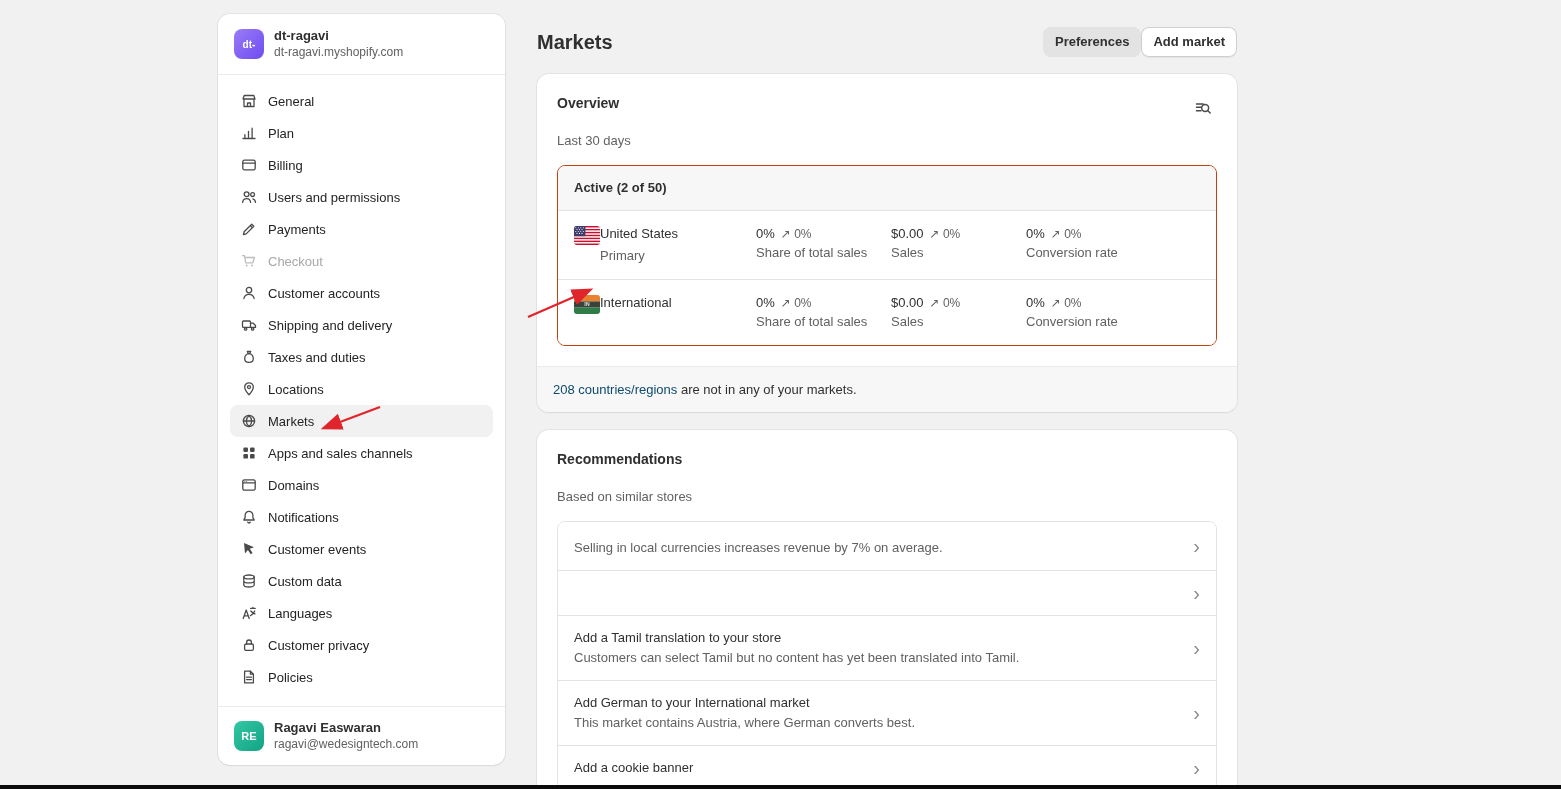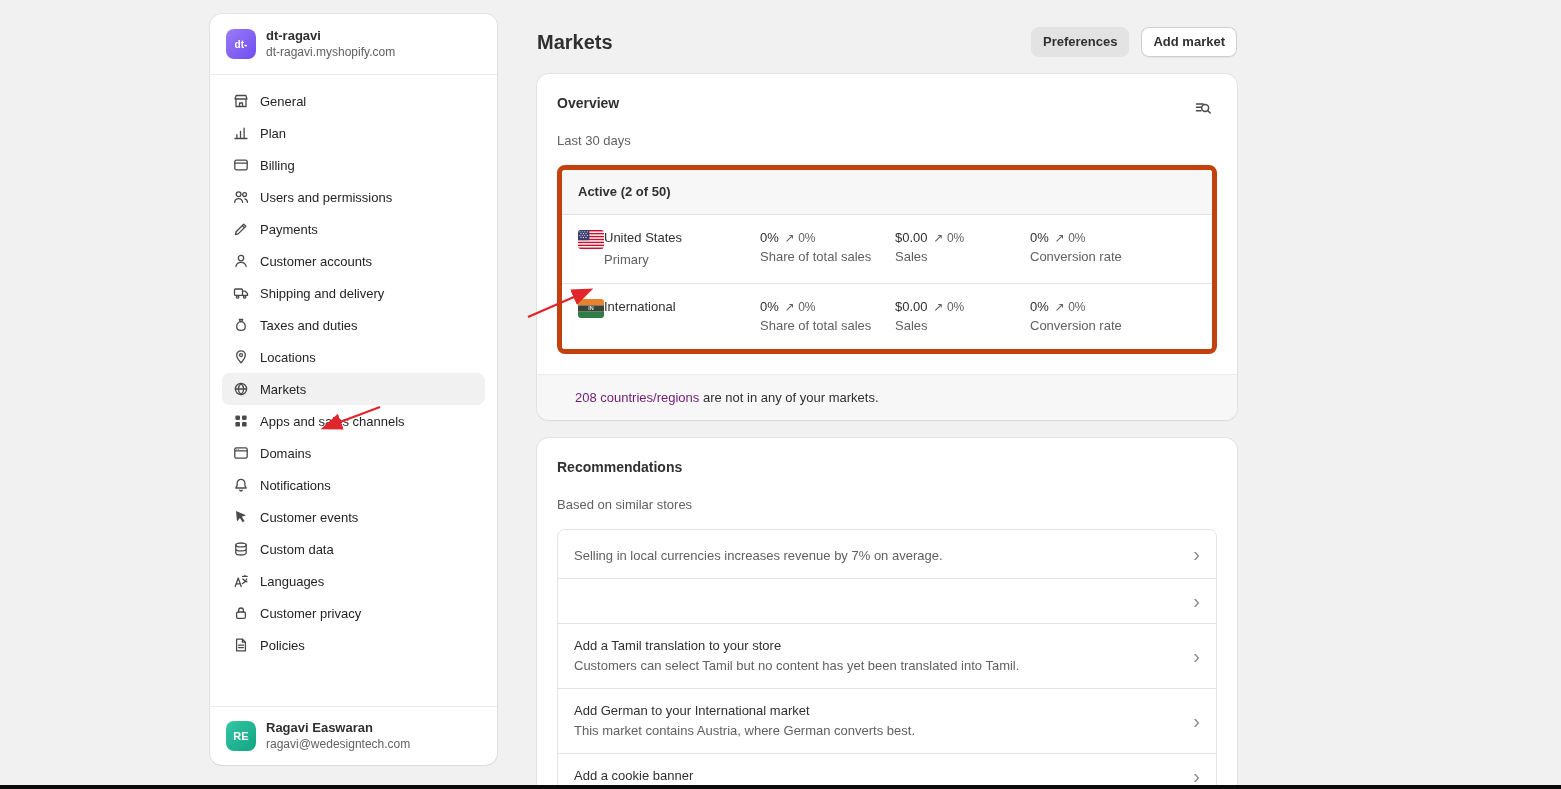--- a/index.html
+++ b/index.html
@@ -2,25 +2,25 @@
 <html><head>
 <meta charset="utf-8">
 <style>
   * { box-sizing: border-box; }
   html,body { margin:0; padding:0; }
   body {
     width:1561px; height:789px; overflow:hidden; position:relative;
     background:#f1f1f1; color:#303030;
     font-family:"Liberation Sans","DejaVu Sans",sans-serif; font-size:13px;
   }
-  .link { color:#701a75; text-decoration:none; cursor:pointer;margin-left:22px; }
+  .link { color:#0c4a6e; text-decoration:none; cursor:pointer; }
 
   
   .sidebar {
-    position:absolute; left:210px; top:14px; width:287px; height:751px;
+    position:absolute; left:218px; top:14px; width:287px; height:751px;
     background:#fff; border-radius:12px; box-shadow:0 0 0 1px rgba(0,0,0,.05), 0 1px 2px rgba(0,0,0,.05);
     display:flex; flex-direction:column;justify-content:center;
   }
   .store-header { display:flex; align-items:center; gap:10px; padding:14px 16px; border-bottom:1px solid #ebebeb; }
   .store-avatar {
     width:30px; height:30px; border-radius:8px; flex:none;
     background:linear-gradient(135deg,#9a7bf7,#6e4df0);
     color:#fff; font-size:10px; font-weight:700; display:flex; align-items:center; justify-content:center;
   }
   .store-name { font-weight:700; font-size:13px; line-height:16px; }
@@ -40,39 +40,39 @@
     background:linear-gradient(135deg,#33c7a4,#13a383);
     color:#fff; font-size:11px; font-weight:700; display:flex; align-items:center; justify-content:center;
   }
   .user-name { font-weight:700; font-size:13px; line-height:16px; }
   .user-email { color:#616161; font-size:12px; line-height:15px; margin-top:1px; }
 
   
   .main { position:absolute; left:537px; top:24px; width:700px; }
   .main-header { display:flex; align-items:center; justify-content:space-between; height:36px; margin-bottom:14px; }
   .page-title { font-size:20px; font-weight:700; }
-  .header-buttons { display:flex; gap:12px; }
+  .header-buttons { display:flex; gap:0; }
   .btn {
     font-family:inherit; font-size:13px; font-weight:600; color:#303030;
     border:none; border-radius:8px; padding:7px 12px; cursor:pointer; line-height:16px;
   }
   .btn-tertiary { background:#e3e3e3; }
   .btn-secondary { background:#fff; box-shadow:inset 0 0 0 1px #cfcfcf, 0 1px 0 rgba(0,0,0,.05); }
 
   .card {
     background:#fff; border-radius:12px; margin-bottom:18px;
     box-shadow:0 0 0 1px rgba(0,0,0,.05), 0 1px 2px rgba(0,0,0,.06);
   }
   .card-pad { padding:20px; }
   .card-head { display:flex; align-items:flex-start; justify-content:space-between; }
   .card-title { font-size:14px; font-weight:700; line-height:18px; }
   .card-subtitle { color:#616161; font-size:13px; margin-top:21px; line-height:16px; }
   .icon-btn { width:28px; height:28px; border-radius:8px; display:flex; align-items:center; justify-content:center; color:#4a4a4a; cursor:pointer; }
 
-  .active-box { border:5px solid #c2410c; border-radius:8px; margin-top:16px; overflow:hidden; }
+  .active-box { border:1px solid #c2410c; border-radius:8px; margin-top:16px; overflow:hidden; }
   .active-head { background:#f7f7f7; border-bottom:1px solid #e3e3e3; padding:14px 16px; font-size:13px; font-weight:600; line-height:16px; }
   .market-row { display:flex; align-items:flex-start; padding:15px 16px; cursor:pointer; background:#fff; }
   .market-row + .market-row { border-top:1px solid #e3e3e3; }
   .flag { width:26px; height:19px; border-radius:3px; overflow:hidden; flex:none; box-shadow:inset 0 0 0 1px rgba(0,0,0,.08); }
   .flag svg { display:block; }
   .market-name-block { width:156px; flex:none; }
   .market-name { font-size:13px; line-height:16px; color:#303030; }
   .market-sub { font-size:13px; line-height:16px; color:#616161; margin-top:6px; }
   .stat { width:135px; flex:none; }
   .stat-line1 { display:flex; align-items:baseline; gap:6px; }
@@ -145,20 +145,30 @@
         </span>
       <span>Users and permissions</span>
     </div>
     <div class="nav-item">
       <span class="icon">
           <svg width="16" height="16" viewBox="0 0 16 16" fill="none" stroke="currentColor" stroke-width="1.3" stroke-linecap="round" stroke-linejoin="round">
             <path d="M2.5 13.5l.6-2.7 7.6-7.6 2.1 2.1-7.6 7.6-2.7.6zM9.3 4.6l2.1 2.1"></path>
           </svg>
         </span>
       <span>Payments</span>
+    </div>
+    <div class="nav-item disabled">
+      <span class="icon">
+          <svg width="16" height="16" viewBox="0 0 16 16" fill="none" stroke="currentColor" stroke-width="1.3" stroke-linecap="round" stroke-linejoin="round">
+            <path d="M1.5 2.7h1.9l1.4 7.2h7l1.6-5.4H4.1"></path>
+            <circle cx="5.6" cy="12.6" r="1" fill="currentColor" stroke="none"></circle>
+            <circle cx="10.9" cy="12.6" r="1" fill="currentColor" stroke="none"></circle>
+          </svg>
+        </span>
+      <span>Checkout</span>
     </div>
     <div class="nav-item">
       <span class="icon">
           <svg width="16" height="16" viewBox="0 0 16 16" fill="none" stroke="currentColor" stroke-width="1.3" stroke-linecap="round" stroke-linejoin="round">
             <circle cx="8" cy="5.1" r="2.7"></circle>
             <path d="M2.9 13.5c.5-2.7 2.5-4.2 5.1-4.2s4.6 1.5 5.1 4.2"></path>
           </svg>
         </span>
       <span>Customer accounts</span>
     </div>

